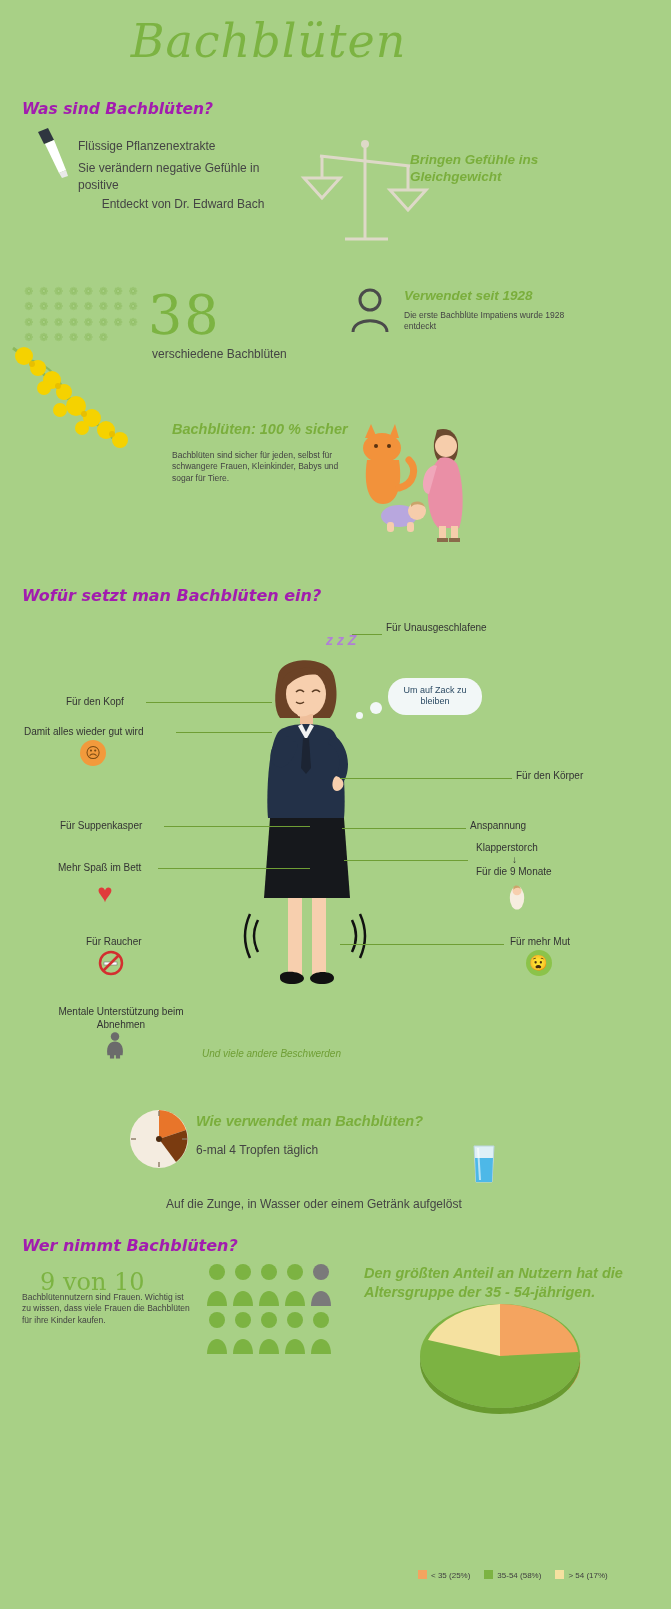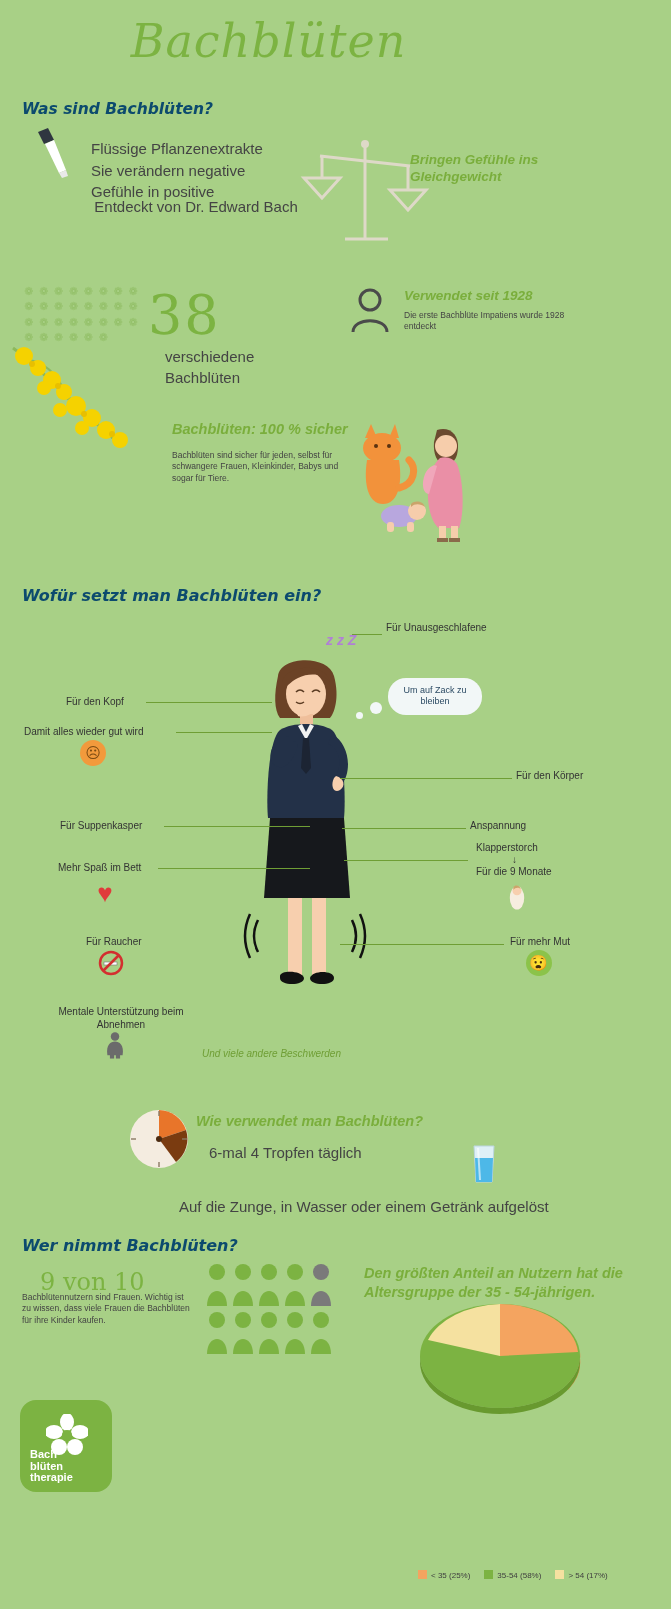--- a/index.html
+++ b/index.html
@@ -25,38 +25,37 @@
     font-style: italic;
     font-size: 46px;
     color: #7cb342;
     letter-spacing: 1px;
   }
   .h2 {
     position: absolute;
     font-family: "DejaVu Sans", sans-serif;
     font-weight: bold;
     font-size: 15.5px;
-    color: #0c4a6e;
+    color: #a21caf;
     font-style: italic;
   }
   .h3 {
     position: absolute;
     font-family: Liberation Sans, sans-serif;
     font-weight: bold;
     font-size: 13.5px;
     color: #7aae3c;
     font-style: italic;
     line-height: 1.25;
   }
   .body-s {
     position: absolute;
-    font-size: 15px;
+    font-size: 12px;
     color: #444;
     line-height: 1.4;
-    margin-left: 13px;
   }
   .body-xs {
     position: absolute;
     font-size: 8.5px;
     color: #444;
     line-height: 1.35;
   }
   .label {
     position: absolute;
     font-size: 10px;
@@ -518,33 +517,14 @@
       <path d="M2 66 A80 52 0 0 0 162 66 L162 72 A80 52 0 0 1 2 72 Z" fill="#68992f"></path>
     </svg>
   </div>
 
   <div class="legend">
     <span class="it"><i class="sw" style="background:#f4a460"></i><span>&lt; 35 (25%)</span></span>
     <span class="it"><i class="sw" style="background:#7cb342"></i><span>35-54 (58%)</span></span>
     <span class="it"><i class="sw" style="background:#f5e1a0"></i><span>&gt; 54 (17%)</span></span>
   </div>
 
-  <div class="logo">
-    <div class="flower">
-      <svg viewBox="0 0 42 42" width="42" height="42">
-        <g fill="#ffffff">
-          <ellipse cx="21" cy="8" rx="7" ry="9"></ellipse>
-          <ellipse cx="34" cy="18" rx="9" ry="7"></ellipse>
-          <ellipse cx="29" cy="33" rx="8" ry="8"></ellipse>
-          <ellipse cx="13" cy="33" rx="8" ry="8"></ellipse>
-          <ellipse cx="8" cy="18" rx="9" ry="7"></ellipse>
-        </g>
-        <circle cx="21" cy="21" r="5" fill="#7cb342"></circle>
-      </svg>
-    </div>
-    <div class="lbl">
-      <div>Bach</div>
-      <div>blüten</div>
-      <div>therapie</div>
-    </div>
-  </div>
 
 </div>
 
 </body></html>

